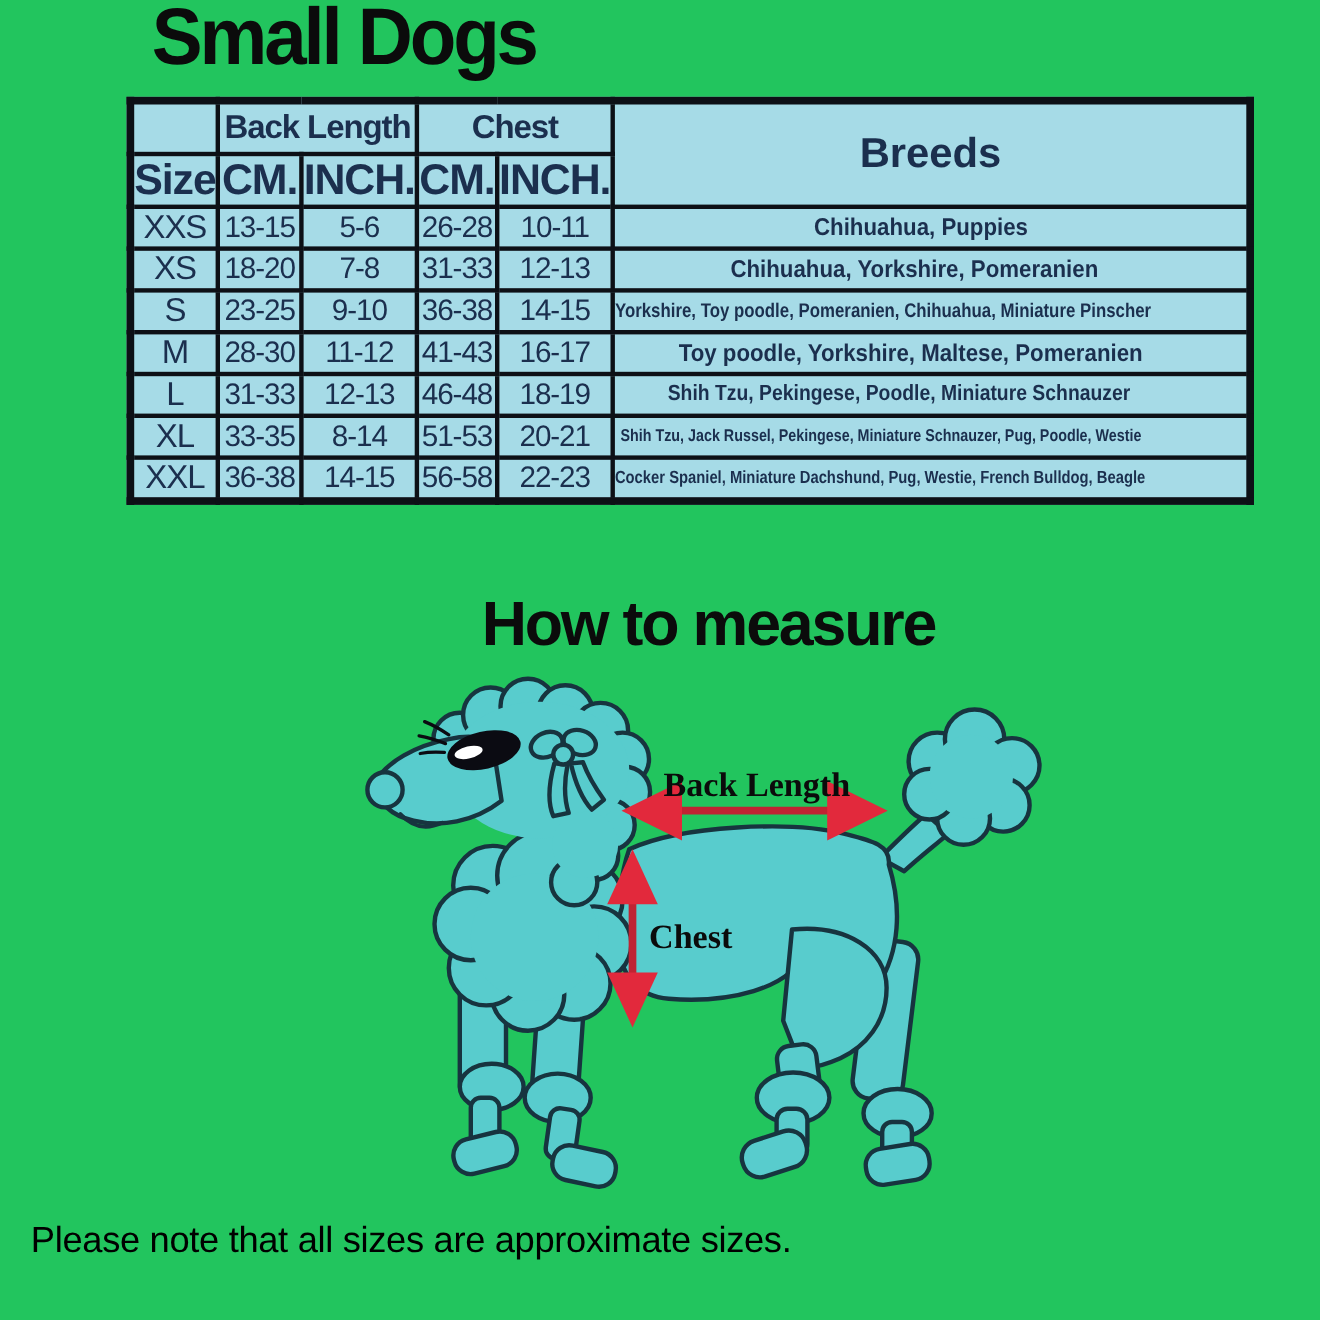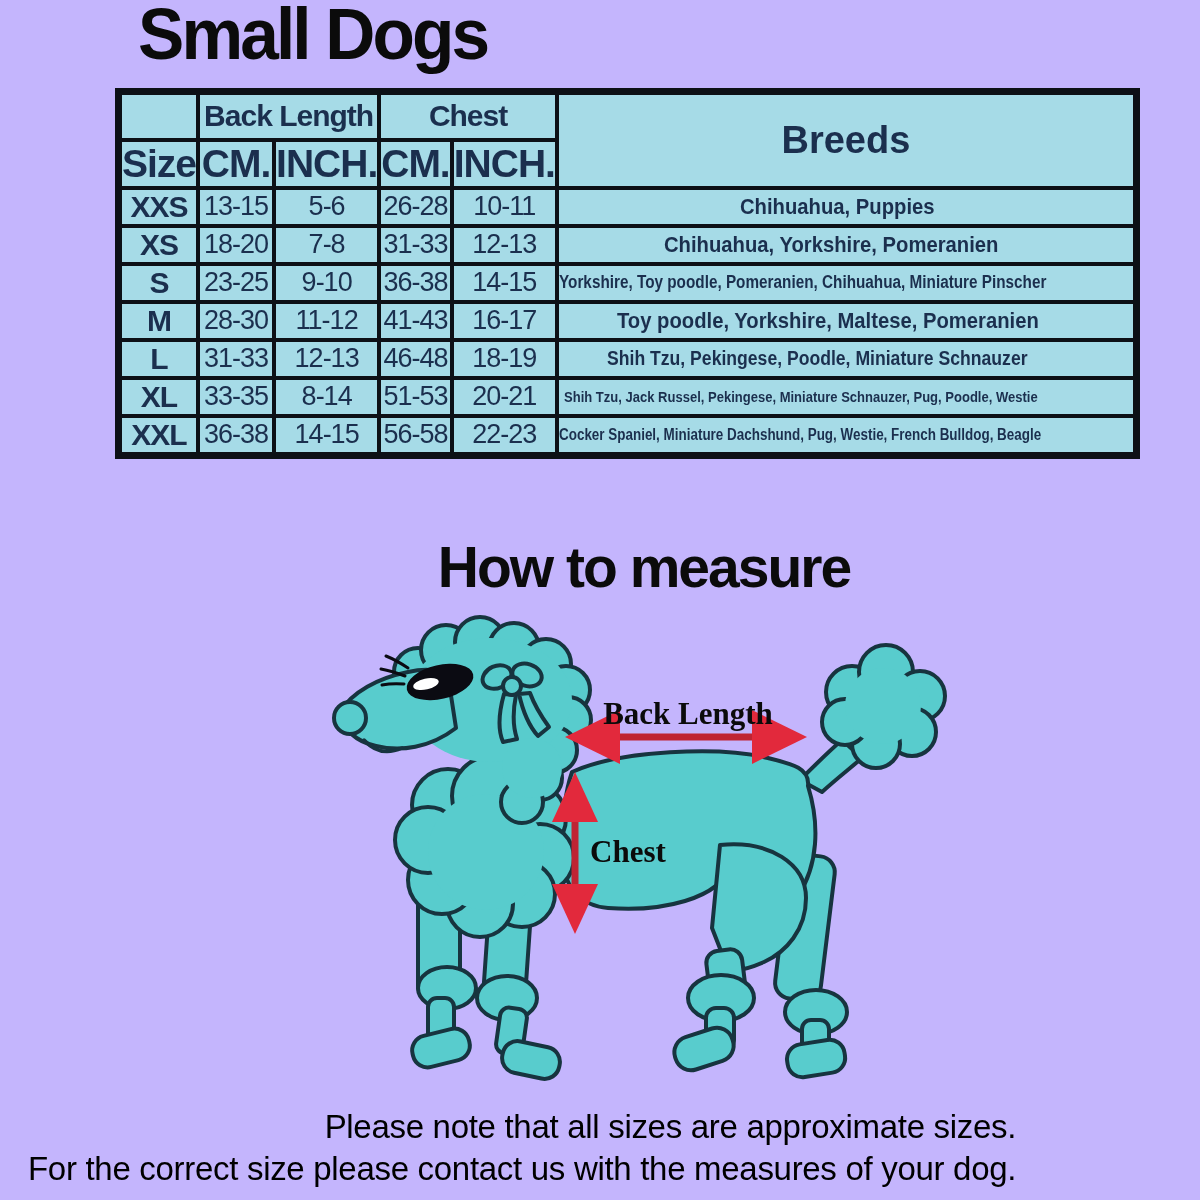--- a/index.html
+++ b/index.html
@@ -1,37 +1,37 @@
 <!DOCTYPE html>
 <html><head>
 <meta charset="utf-8">
 <style>
   html,body{margin:0;padding:0;background:#ffffff;}
-  .page{position:relative;width:1200px;height:1200px;background:#c4b5fd;overflow:hidden;
+  .page{position:relative;width:1200px;height:1200px;background:#22c55e;overflow:hidden;
         font-family:"Liberation Sans",sans-serif;}
 
   
   .main-title{position:absolute;left:138px;top:-8px;font-size:73px;font-weight:bold;
     letter-spacing:-3px;color:#0b0b0b;transform:scaleX(.95);transform-origin:left top;white-space:nowrap;}
   .measure-title{position:absolute;left:0;top:534px;width:1200px;text-align:center;
     font-size:57px;font-weight:bold;letter-spacing:-2px;color:#0b0b0b;
     transform:translateX(44px);white-space:nowrap;}
 
   
   table.size-table{position:absolute;left:115px;top:88px;border-collapse:collapse;
     table-layout:fixed;background:#a6dbe7;border:7px solid #0d1016;}
   .size-table td,.size-table th{border:4px solid #0d1016;padding:0;margin:0;
     text-align:center;vertical-align:middle;color:#1b2f4e;overflow:hidden;}
   .size-table thead tr.gh{height:48px;}
   .size-table thead tr.sh{height:40px;}
   .size-table tbody tr{height:38px;}
   .group-h{font-size:30px;font-weight:bold;letter-spacing:-1px;}
   .breeds-h{font-size:38px;font-weight:bold;}
   .red-h{color:#e23c50;font-size:39px;font-weight:bold;letter-spacing:-1px;}
-  .size-cell{font-size:30px;font-weight:bold;letter-spacing:-1px;}
+  .size-cell{font-size:30px;font-weight:normal;letter-spacing:-1px;}
   .num-cell{font-size:27px;font-weight:normal;letter-spacing:-1px;}
   .breeds-cell{text-align:left;padding-left:7px;}
   .breeds-cell span{display:inline-block;white-space:nowrap;font-weight:bold;
     transform-origin:left center;}
   tbody tr:nth-child(1) .breeds-cell span{font-size:22px;transform:scaleX(.92);}
   tbody tr:nth-child(2) .breeds-cell span{font-size:22px;transform:scaleX(.92);}
   tbody tr:nth-child(3) .breeds-cell span{font-size:18px;transform:scaleX(.85);}
   tbody tr:nth-child(4) .breeds-cell span{font-size:22px;transform:scaleX(.92);}
   tbody tr:nth-child(5) .breeds-cell span{font-size:20px;transform:scaleX(.88);}
   tbody tr:nth-child(6) .breeds-cell span{font-size:15.5px;transform:scaleX(.84);}
@@ -240,16 +240,15 @@
     <g>
       <line class="arrow-stem" x1="275" y1="200" x2="275" y2="306"></line>
       <polygon class="arrow-head" points="275,172 252,222 298,222"></polygon>
       <polygon class="arrow-head" points="275,334 252,284 298,284"></polygon>
       <text class="arrow-label" x="290" y="262" text-anchor="start">Chest</text>
     </g>
   </svg>
 
   <div class="notes">
     <div>Please note that all sizes are approximate sizes.</div>
-    <div>For the correct size please contact us with the measures of your dog.</div>
   </div>
 
 </div>
 
 </body></html>

